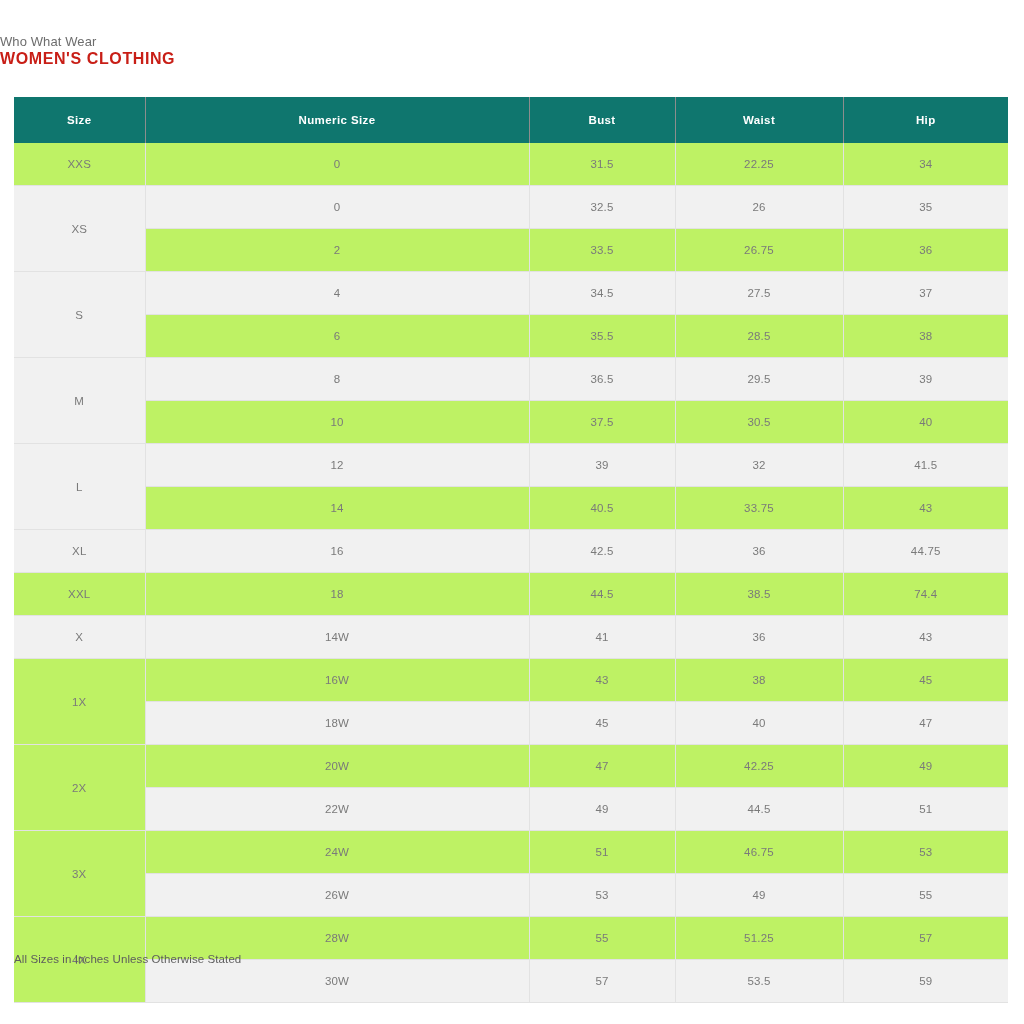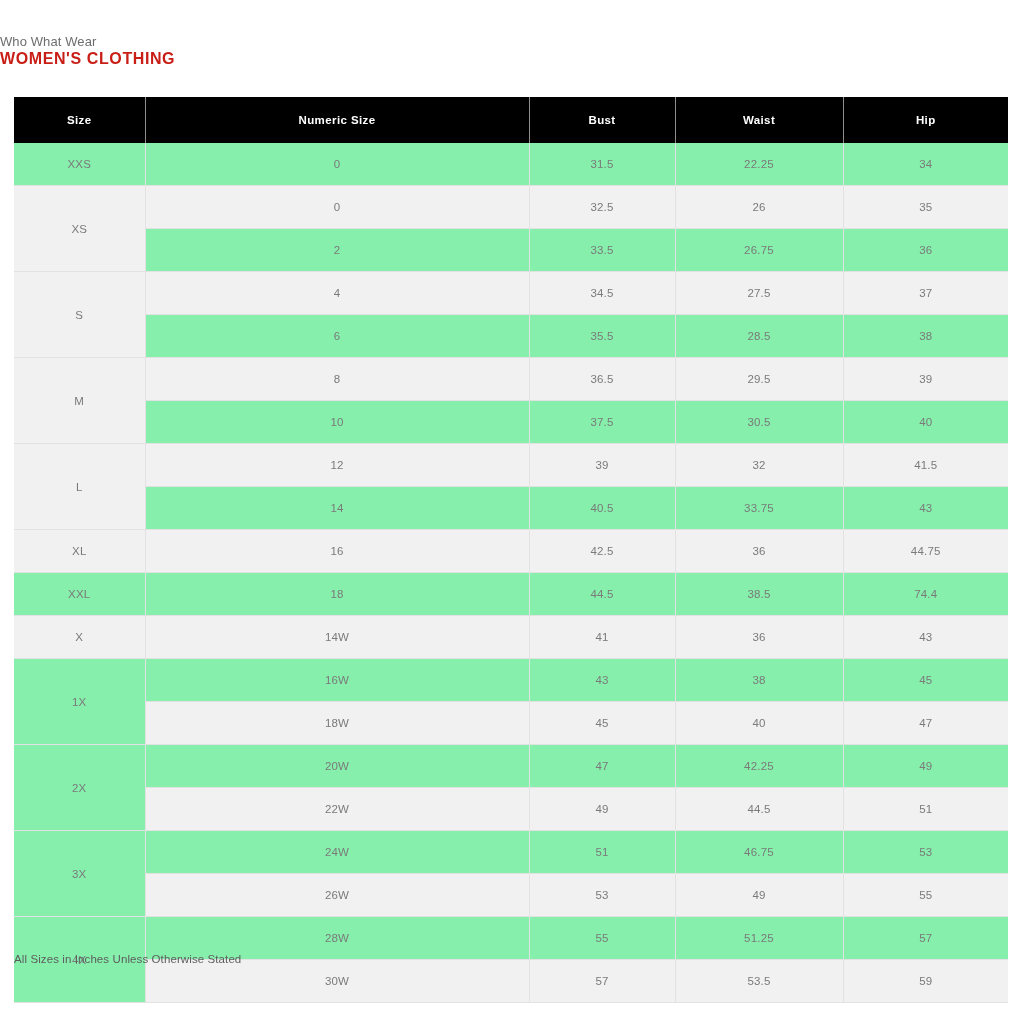--- a/index.html
+++ b/index.html
@@ -47,21 +47,21 @@
     left: 14px;
     top: 97px;
     width: 994px;
   }
   table.size-table {
     border-collapse: collapse;
     width: 994px;
     table-layout: fixed;
   }
   table.size-table th {
-    background: #000000;
+    background: #0f766e;
     color: #ffffff;
     font-size: 11.5px;
     font-weight: bold;
     letter-spacing: 0.4px;
     height: 44px;
     text-align: center;
     border-right: 1px solid #8d8d8d;
     vertical-align: middle;
     margin-top: 16px;
   }
@@ -74,21 +74,21 @@
     text-align: center;
     height: 40px;
     border-right: 1px solid #e2e2e2;
     border-bottom: 1px solid #e2e2e2;
     vertical-align: middle;
     letter-spacing: 0.2px;
   }
   table.size-table td:last-child {
     border-right: none;
   }
-  tr.row-odd td { background: #86efac; }
+  tr.row-odd td { background: #bef264; }
   tr.row-even td { background: #f1f1f1; }
   td.size-cell-odd { background: #f7f7f7; }
   td.size-cell-even { background: #f1f1f1; }
   .footnote {
     position: absolute;
     left: 14px;
     top: 953px;
     font-size: 11.5px;
     color: #5d5d5d;
     letter-spacing: 0.1px;

